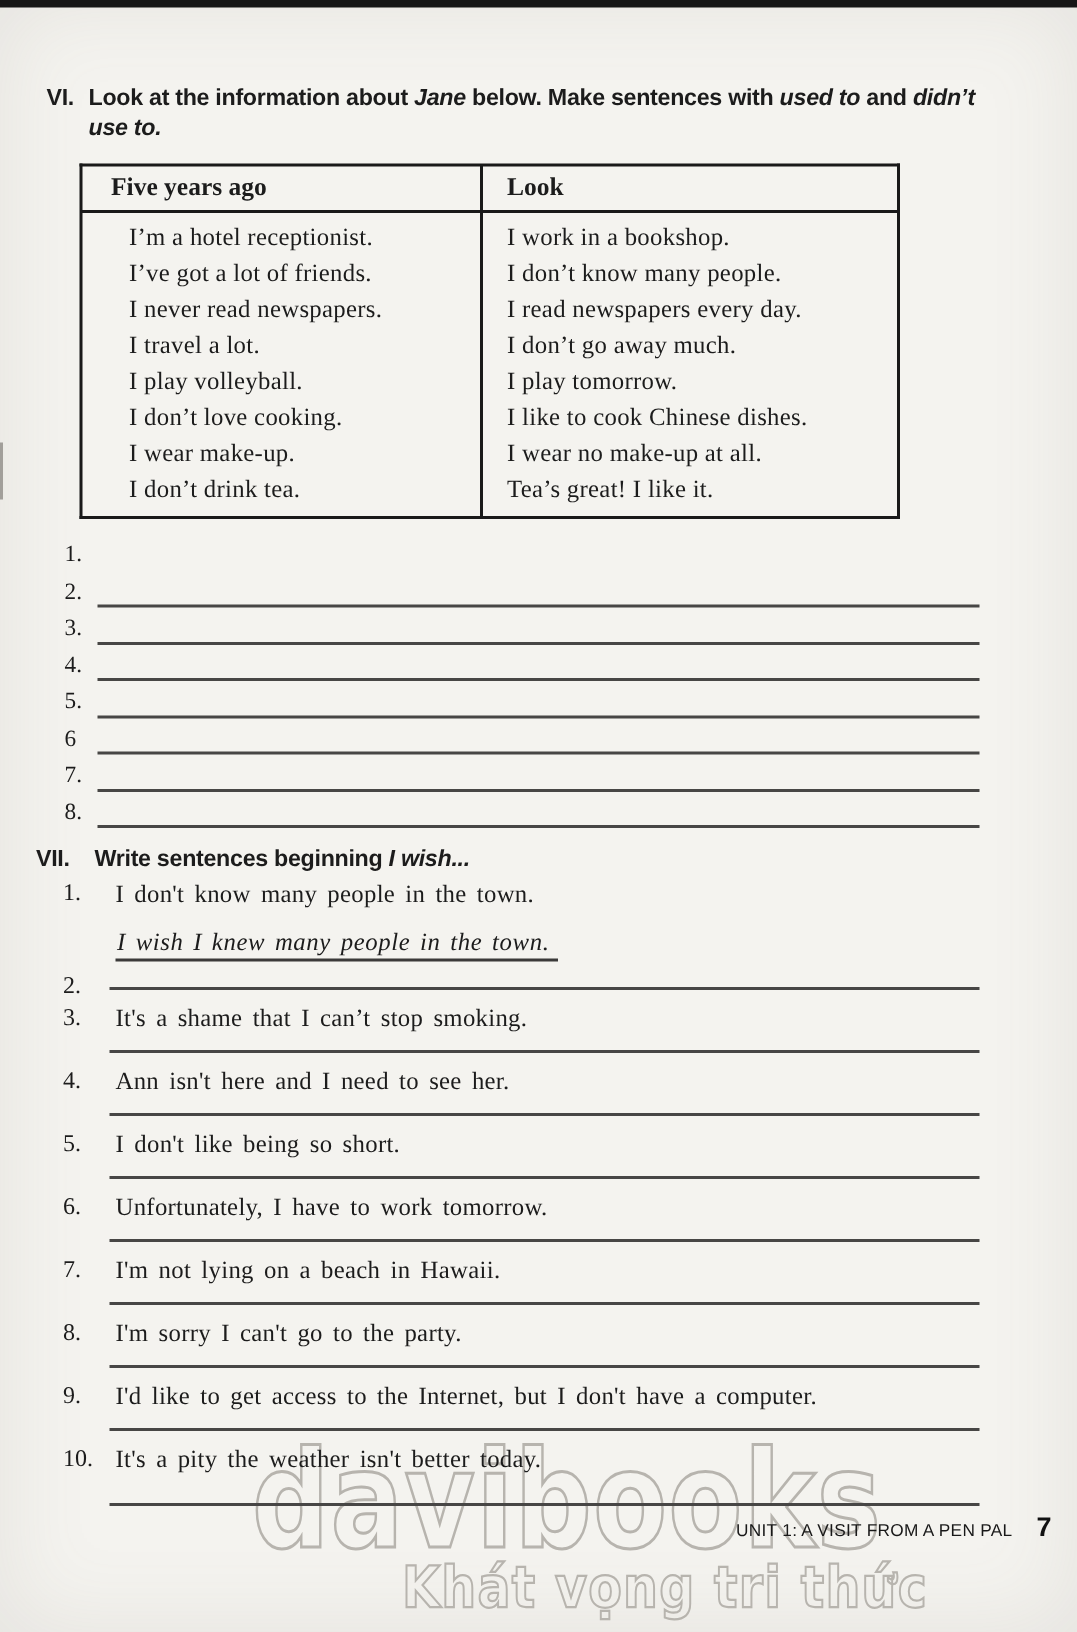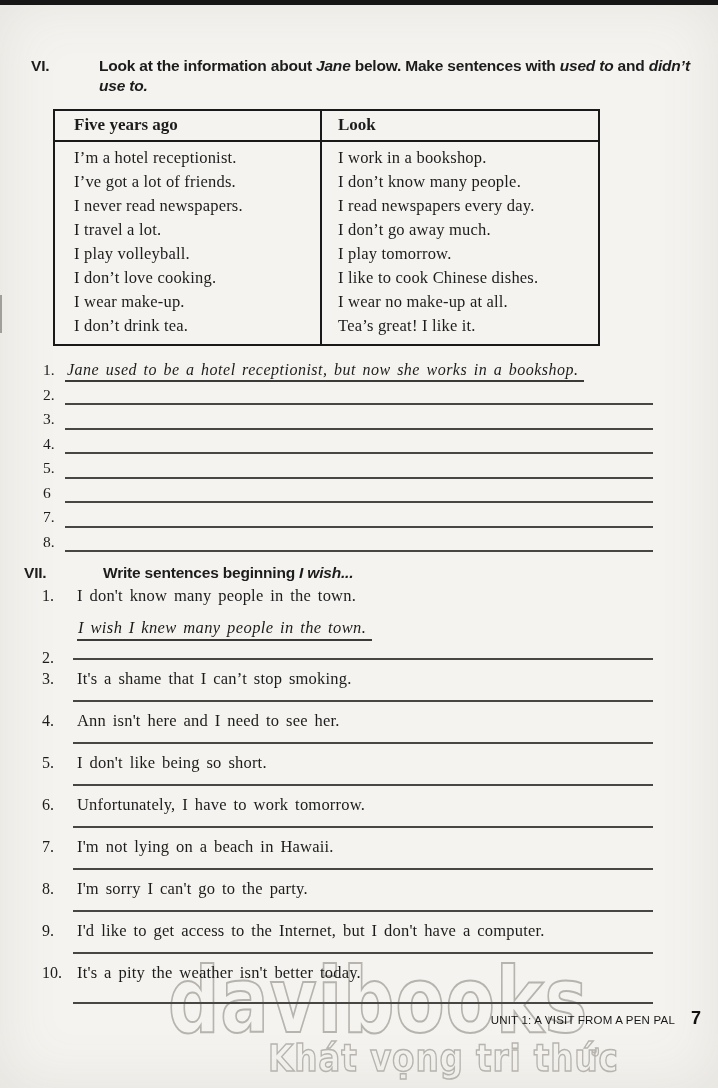--- a/index.html
+++ b/index.html
@@ -10,34 +10,34 @@
     font-family:"Liberation Serif", serif; color:#1c1c1c;
     box-shadow: inset 0 0 60px rgba(120,115,105,.12);
   }
   .top-strip { position:absolute; top:0; left:0; width:100%; height:5px; background:#161616; }
   .edge-mark { position:absolute; left:0; top:295px; width:2px; height:38px; background:#6f6c68; opacity:.6; }
 
   .content { position:absolute; inset:0; padding:56px 0 0 31px; z-index:1; }
 
   
   .ex-heading { display:flex; font-family:"Liberation Sans", sans-serif; font-weight:bold;
-                font-size:15.5px; line-height:20px; letter-spacing:-0.2px;gap:40px; }
+                font-size:15.5px; line-height:20px; letter-spacing:-0.2px; }
   .ex-num6 { width:28px; flex:none; }
   .ex-num7 { width:39px; flex:none; margin-left:-7px; }
   .ex-title { flex:1; }
   .it { font-style:italic; }
 
   
   .jane-table { border-collapse:collapse; table-layout:fixed; width:547px;
                 margin:13px 0 0 22px; border:2.5px solid #191919; }
   .jane-table col.c1 { width:267px; }
   .jane-table th { font-weight:bold; font-size:17px; text-align:left;
                    padding:4px 0 5px 19px; border-bottom:2.5px solid #191919; }
   .jane-table th + th { border-left:2px solid #191919; padding-left:16px; }
-  .jane-table td { font-size:16.5px; line-height:24px; text-align:left; padding-left:19px;
+  .jane-table td { font-size:16.5px; line-height:24px; text-align:left; padding-left:31px;
                    letter-spacing:.2px; }
   .jane-table td + td { border-left:2px solid #191919; padding-left:16px; }
   .jane-table tbody tr:first-child td { padding-top:4px; }
   .jane-table tbody tr:last-child td { padding-bottom:6px; }
 
   
   .vi-answers { margin-top:13px; }
   .ans-row { display:flex; align-items:flex-end; height:24.5px; }
   .ans-num { width:22px; flex:none; margin-left:12px; font-size:15.5px; line-height:20px; align-self:flex-start; padding-top:1px; }
   .ans-line { width:588px; flex:none; border-bottom:2px solid #474645; margin-bottom:3px; height:21px; }
@@ -137,21 +137,20 @@
             <tr>
               <td>I don’t drink tea.</td>
               <td>Tea’s great! I like it.</td>
             </tr>
           </tbody>
       </table>
 
       <div class="vi-answers">
           <div class="ans-row">
             <span class="ans-num">1.</span>
-            <span class="ans-line filled"><span class="ans-text">Jane used to be a hotel receptionist, but now she works in a bookshop.</span></span>
           </div>
           <div class="ans-row">
             <span class="ans-num">2.</span>
             <span class="ans-line"></span>
           </div>
           <div class="ans-row">
             <span class="ans-num">3.</span>
             <span class="ans-line"></span>
           </div>
           <div class="ans-row">

